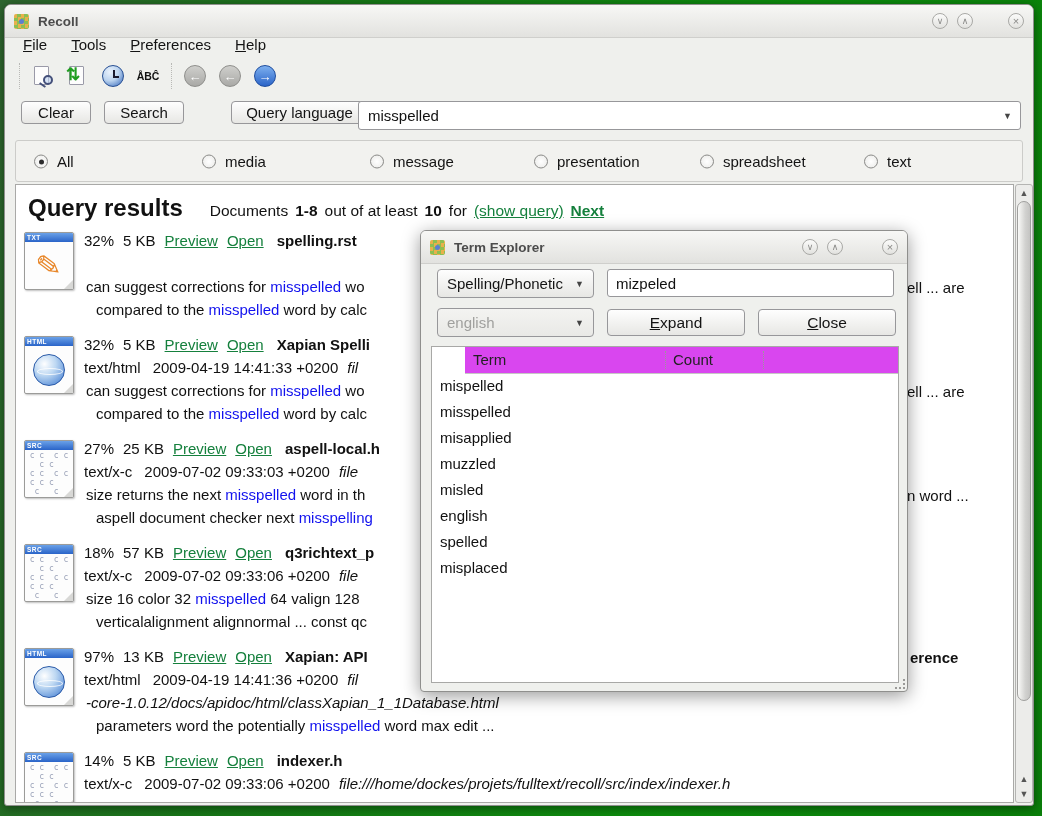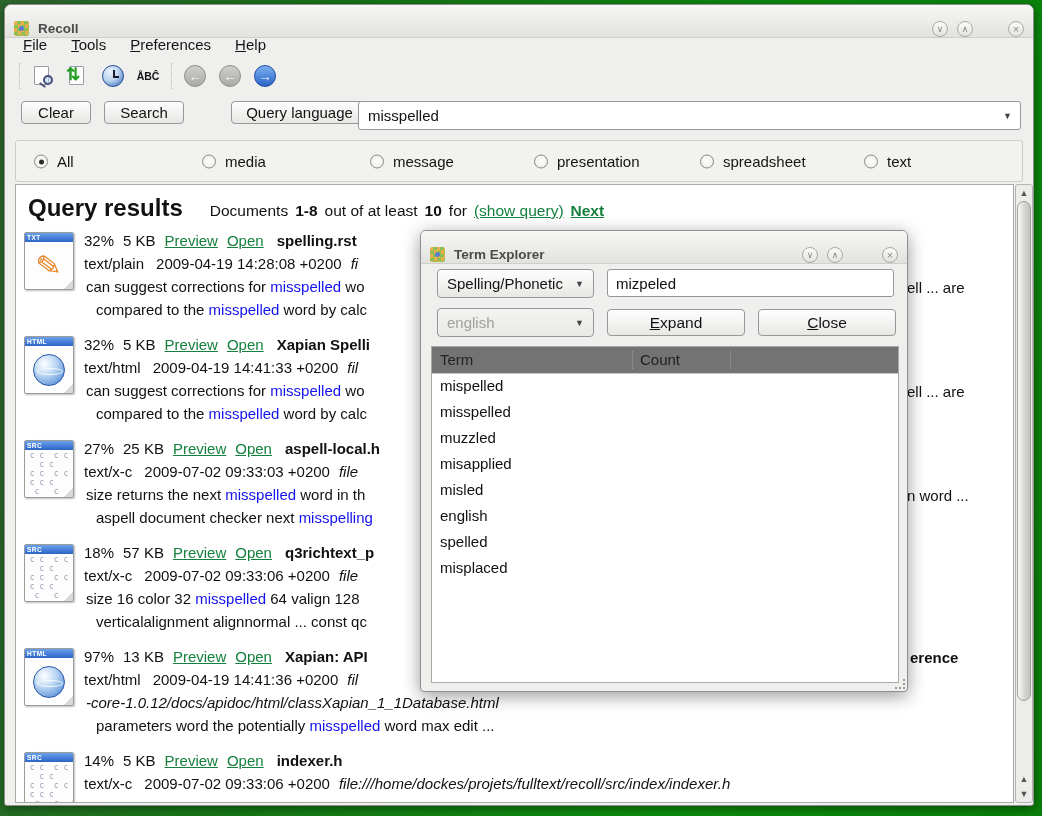--- a/index.html
+++ b/index.html
@@ -10,21 +10,21 @@
     background: linear-gradient(100deg,#2f662f 0%, #177517 28%, #0c8c0c 68%, #0a7e0a 100%);
   }
   
   .window {
     position:absolute; left:4px; top:4px; width:1030px; height:802px;
     background:#eff0ed; border:1px solid #8f8f8d; border-radius:7px 7px 3px 3px;
     box-shadow:0 2px 10px rgba(0,0,0,.45);
   }
   .titlebar {
     position:absolute; left:0; top:0; right:0; height:25px;
-    display:flex; align-items:flex-start; padding:16px 9px;
+    display:flex; align-items:center; padding:16px 9px;
     background:linear-gradient(#f7f7f5,#e2e2df);
     border-bottom:1px solid #cfcfcc; border-radius:6px 6px 0 0;
   }
   .app-icon {
     width:15px; height:15px; border-radius:2px; flex:0 0 auto;
     background: repeating-conic-gradient(#8cbf52 0deg 90deg, #e8b04b 90deg 180deg);
     background-size:7px 7px; position:relative;
   }
   .app-icon::after{ content:""; position:absolute; left:5px; top:5px; width:5px; height:5px; border-radius:50%; background:#5b7fd0; }
   .title-text { margin-left:9px; font-size:13.5px; font-weight:bold; color:#4c4c4c; }
@@ -124,21 +124,21 @@
     position:absolute; height:29px; border:1px solid #97979a; border-radius:4px;
     background:linear-gradient(#fefefe,#e7e7e4); font-size:15px; color:#141414;
     display:flex; align-items:center; padding:0 9px; cursor:pointer;
   }
   .d-combo .combo-chevron{ margin-left:auto; }
   .d-combo.disabled { color:#a0a09e; background:linear-gradient(#f3f3f1,#e9e9e6); }
   .d-input { position:absolute; left:186px; top:38px; width:287px; height:28px; background:#fff; border:1px solid #97979a; border-radius:3px; }
   .d-input input{ width:100%; height:100%; border:none; outline:none; background:transparent; font-family:inherit; font-size:15px; padding:0 8px; color:#111; }
   .d-btn { font-size:15.5px; }
   .d-table { position:absolute; left:10px; top:115px; width:468px; height:337px; background:#fff; border:1px solid #a8a8a6; }
-  .thead { position:relative; height:27px; background:#737373; border-bottom:1px solid #c6c6c4; font-size:15px; color:#222; }
+  .thead { position:relative; height:27px; background:#d946ef; border-bottom:1px solid #c6c6c4; font-size:15px; color:#222;margin-left:33px; }
   .th { position:absolute; top:4px; }
   .th-sep { position:absolute; top:4px; height:18px; border-left:1px dotted #9a9a98; }
   .trow { height:26px; font-size:15px; color:#111; padding:3px 0 0 8px; cursor:pointer; }
   .grip { position:absolute; right:2px; bottom:2px; width:10px; height:10px; border-right:2px dotted #9a9a98; border-bottom:2px dotted #9a9a98; }
 </style>
 </head>
 <body>
 
 <div class="window">
 
@@ -250,25 +250,20 @@
           </div>
         <div class="ricon-fold"></div>
       </div>
       <div class="rline flex" style="left:68px; top:2px">
         <span>32%</span>
         <span>5 KB</span>
         <a class="blue">Preview</a>
         <a class="blue">Open</a>
         <span class="rtitle">spelling.rst</span>
       </div>
-      <div class="rline flex" style="left:68px; top:25px">
-        <span class="mime">text/plain</span>
-        <span>2009-04-19 14:28:08 +0200</span>
-        <span class="ipath">fi</span>
-      </div>
       <div class="rline" style="left:70px; top:48px"><span>can suggest corrections for </span><span class="hl">misspelled</span><span> wo</span></div>
       <div class="rline" style="left:80px; top:71px"><span>compared to the </span><span class="hl">misspelled</span><span> word by calc</span></div>
     </div>
 
     <div class="item" style="top:149px">
       <div class="ricon">
         <div class="ricon-bar">HTML</div>
         <div class="ricon-body">
             <span class="glyph-globe"></span>
           </div>
@@ -439,21 +434,21 @@
 
   <div class="d-table">
     <div class="thead">
       <span class="th" style="left:8px">Term</span>
       <span class="th" style="left:208px">Count</span>
       <span class="th-sep" style="left:200px"></span>
       <span class="th-sep" style="left:298px"></span>
     </div>
     <div class="trow">mispelled</div>
     <div class="trow">misspelled</div>
+    <div class="trow">misapplied</div>
     <div class="trow">muzzled</div>
-    <div class="trow">misapplied</div>
     <div class="trow">misled</div>
     <div class="trow">english</div>
     <div class="trow">spelled</div>
     <div class="trow">misplaced</div>
   </div>
   <div class="grip"></div>
 </div>
 
 </body></html>

